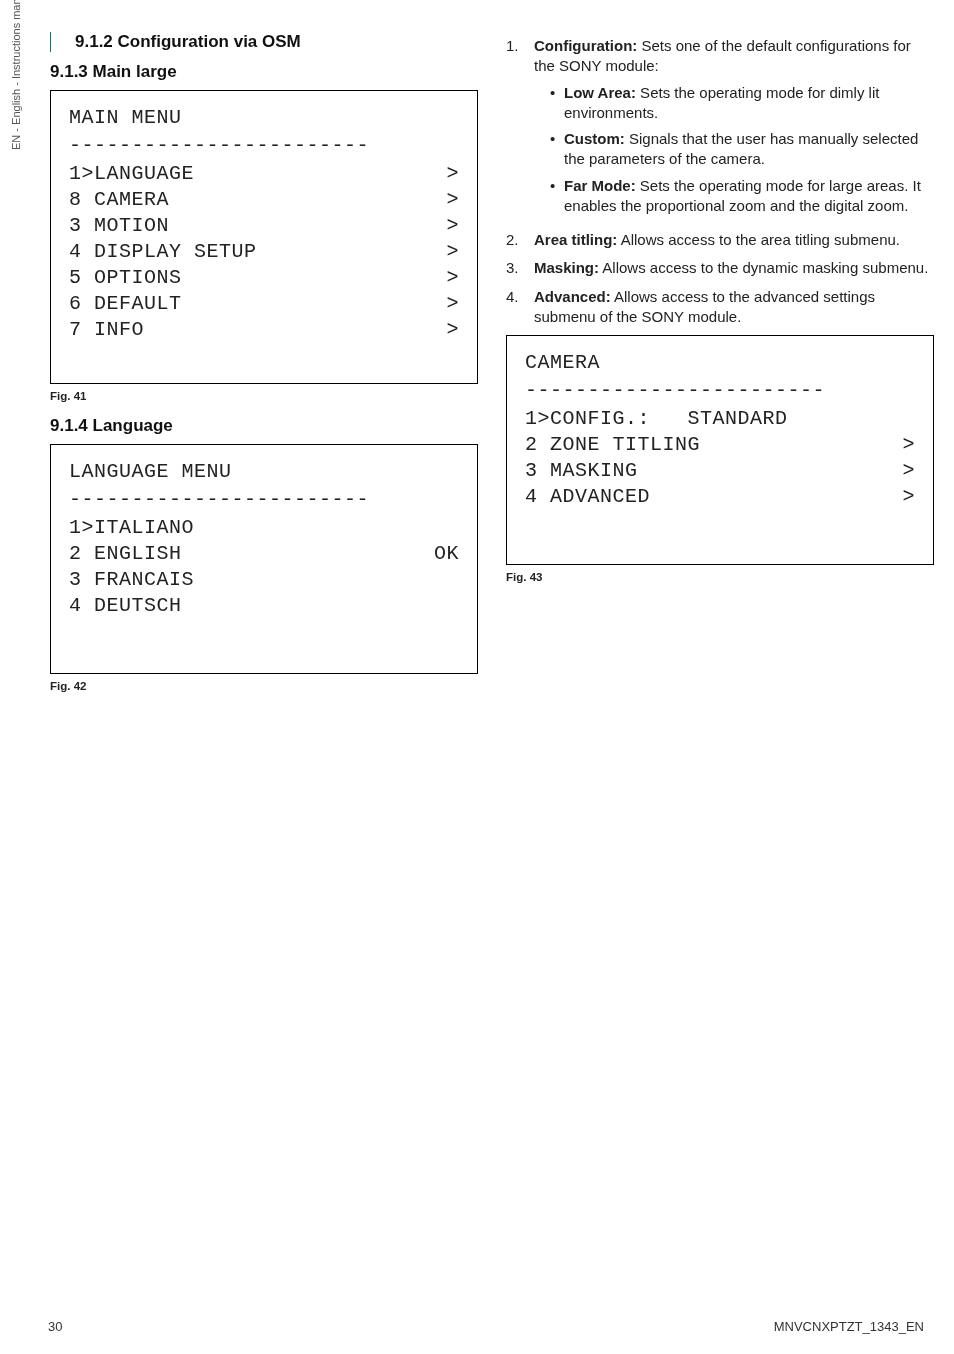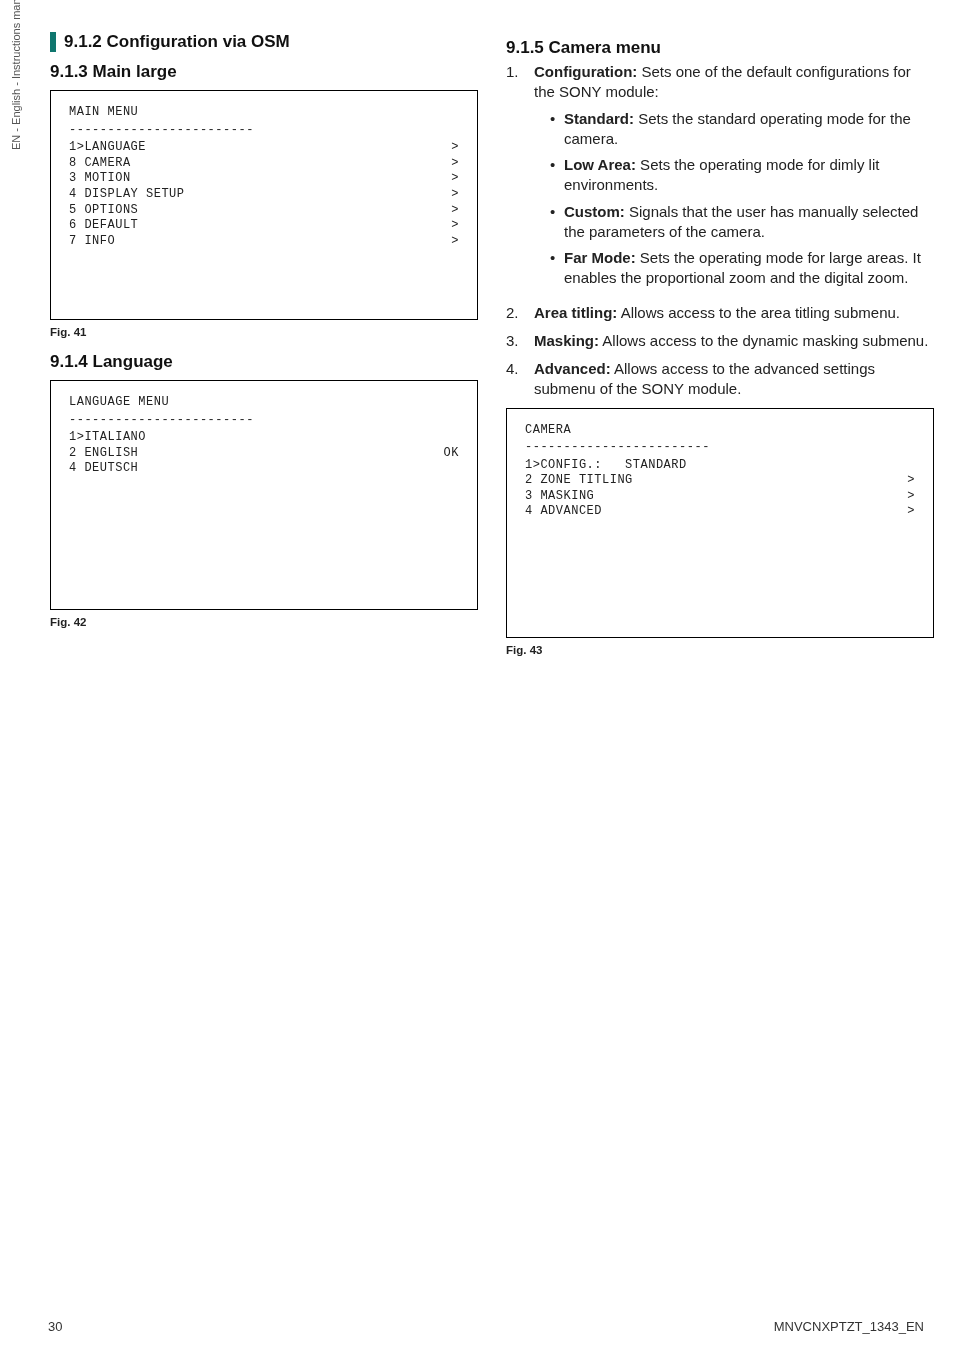--- a/index.html
+++ b/index.html
@@ -31,37 +31,37 @@
     min-width: 0;
   }
   .col-left { padding-left: 20px; }
   h3.section {
     font-size: 17px;
     font-weight: 700;
     margin: 6px 0 4px 0;
     color: #111;
   }
   .accentbar {
-    border-left: 6px solid #0f766e;
-    padding-left: 8px;
+    border-left: 1px solid #0f766e;
+    padding-left: 24px;
     margin-bottom: 10px;
   }
   .accentbar h3 { margin-top: 0; }
   .intro {
     color: #444;
     font-size: 14.5px;
     line-height: 1.35;
     margin-bottom: 8px;
   }
   .osd {
     border: 1.5px solid #000;
     padding: 14px 18px 40px 18px;
     margin: 8px 0 4px 0;
     font-family: "Courier New", monospace;
-    font-size: 12px;
+    font-size: 20px;
     line-height: 1.3;
     letter-spacing: 0.5px;
     min-height: 230px;
   }
   .osd .title { margin-bottom: 2px; }
   .osd .rule {
     white-space: pre;
     overflow: hidden;
     margin-bottom: 2px;
   }
@@ -146,37 +146,36 @@
       <div class="row"><span>7 INFO</span><span>&gt;</span></div>
     </div>
     <div class="figcap">Fig. 41</div>
 
     <h3 class="section">9.1.4 Language</h3>
     <div class="osd">
       <div class="title">LANGUAGE MENU</div>
       <div class="rule">------------------------</div>
       <div class="row"><span>1&gt;ITALIANO</span><span></span></div>
       <div class="row"><span>2 ENGLISH</span><span>OK</span></div>
+      <div class="row"><span>3 FRANCAIS</span><span></span></div>
       <div class="row"><span>4 DEUTSCH</span><span></span></div>
     </div>
     <div class="figcap">Fig. 42</div>
 
   </div>
 
   <div class="col">
 
-    <h3 class="section">9.1.5 Camera menu</h3>
 
     <ol class="numlist">
       <li>
         <span class="num">1.</span>
         <span class="txt">
           <b>Configuration:</b><span> Sets one of the default configurations for the SONY module:</span>
           <ul class="bullets">
-            <li><b>Standard:</b><span> Sets the standard operating mode for the camera.</span></li>
             <li><b>Low Area:</b><span> Sets the operating mode for dimly lit environments.</span></li>
             <li><b>Custom:</b><span> Signals that the user has manually selected the parameters of the camera.</span></li>
             <li><b>Far Mode:</b><span> Sets the operating mode for large areas. It enables the proportional zoom and the digital zoom.</span></li>
           </ul>
         </span>
       </li>
       <li>
         <span class="num">2.</span>
         <span class="txt"><b>Area titling:</b><span> Allows access to the area titling submenu.</span></span>
       </li>

